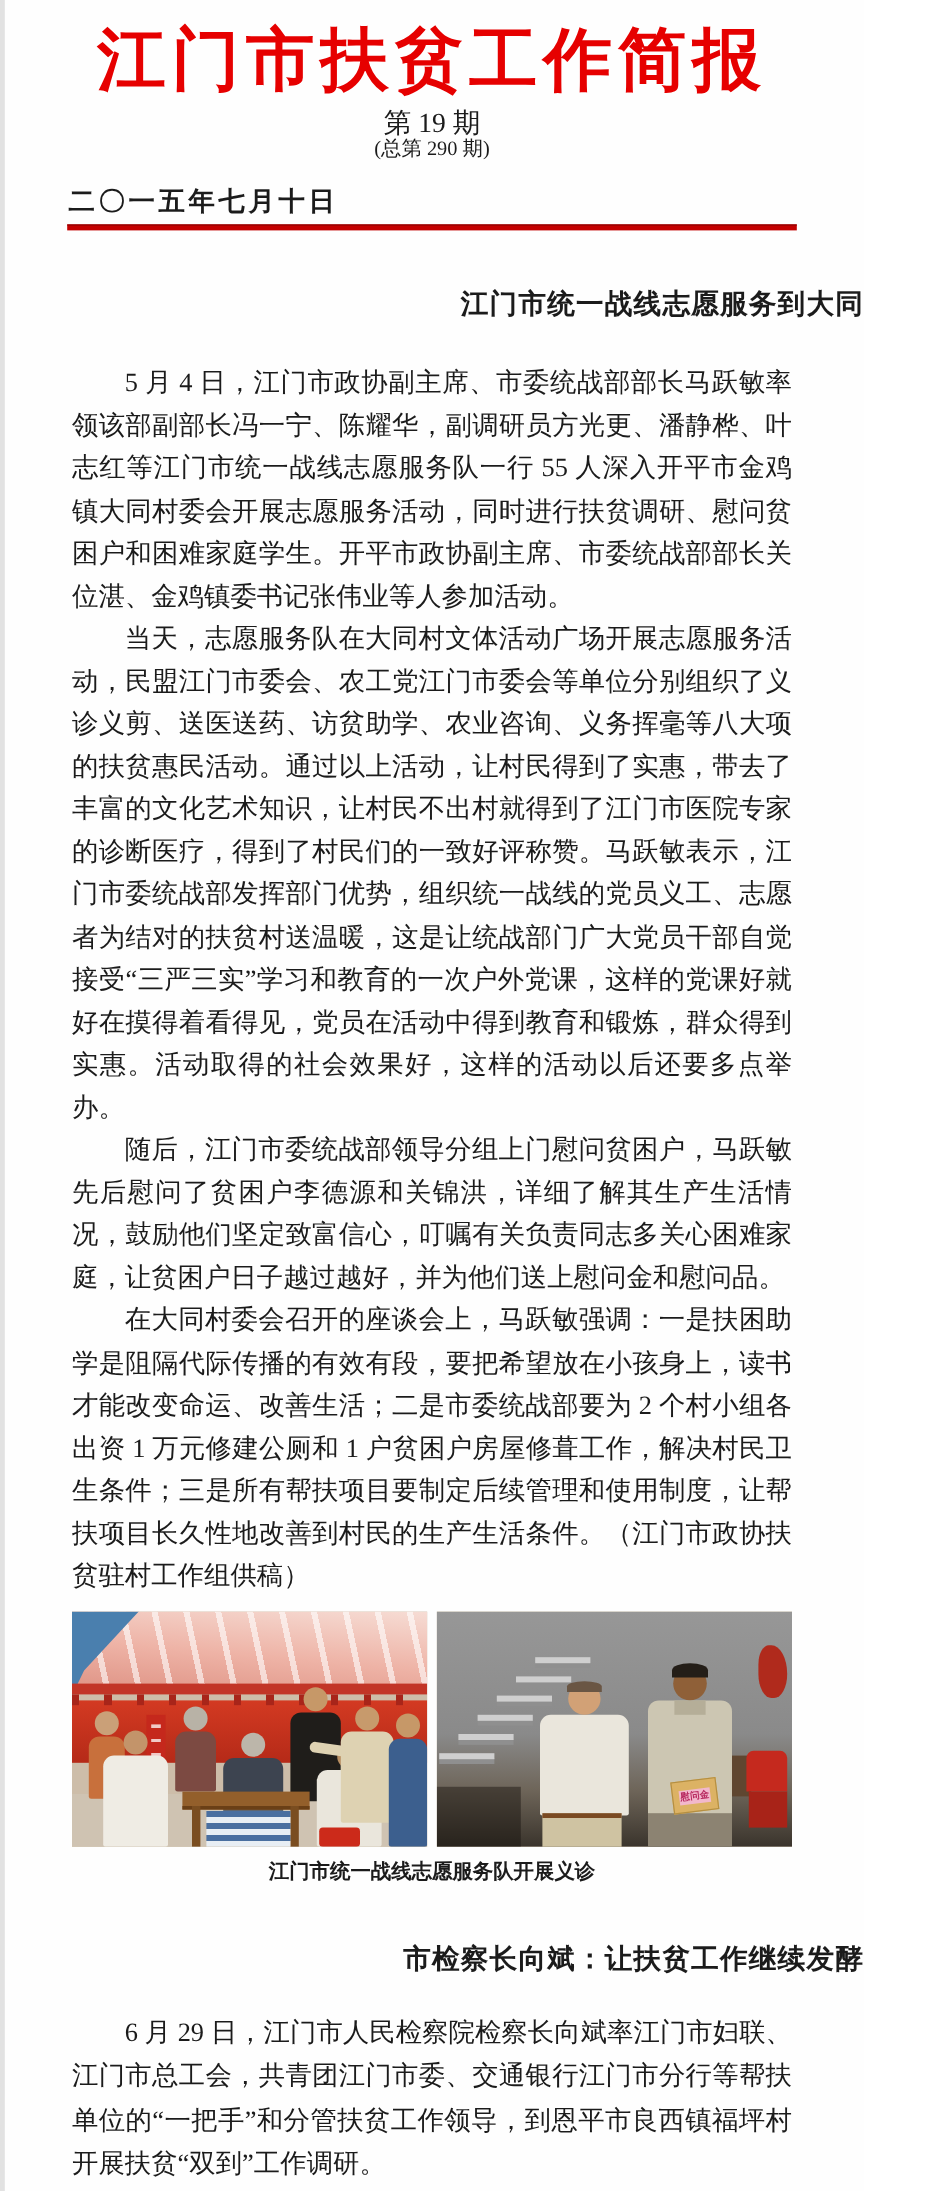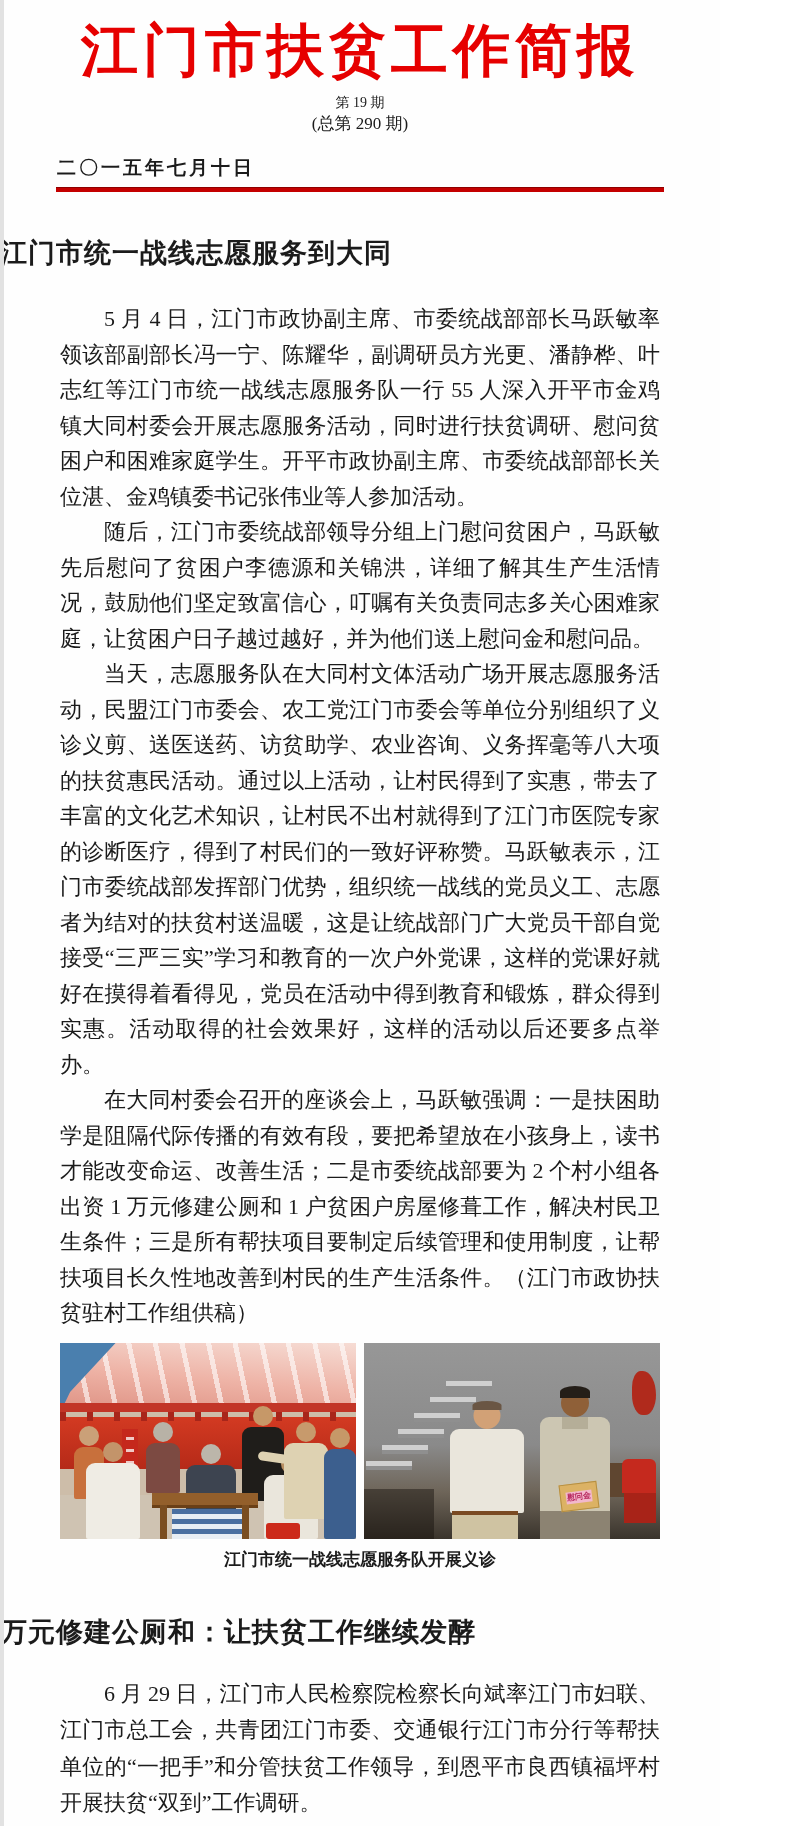--- a/index.html
+++ b/index.html
@@ -3,30 +3,30 @@
 <meta charset="utf-8">
 <style>
   html,body{margin:0;padding:0;background:#ffffff;}
   body{width:793px;font-family:"Liberation Serif","DejaVu Serif",serif;color:#1b1b1b;}
   .page{position:relative;width:720px;height:1826px;overflow:hidden;background:#fefefe;}
   .scan-edge{position:absolute;left:0;top:0;width:4px;height:100%;background:#e2e2e2;}
 
   
   h1.main-title{margin:20px 0 0;text-align:center;color:#e60000;font-size:57px;line-height:62px;
     font-weight:bold;letter-spacing:5px;}
-  .issue{margin-top:10px;text-align:center;font-size:14px;line-height:22px;}
+  .issue{margin-top:10px;text-align:center;font-size:23px;line-height:22px;}
   .issue-total{text-align:center;font-size:17px;line-height:20px;}
   .org-row{width:606px;margin:22px auto 0;display:flex;justify-content:space-between;align-items:flex-end;}
   .orgs div{font-size:17px;line-height:23px;font-weight:bold;}
   .orgs .spaced{letter-spacing:9px;}
-  .date{font-size:19px;line-height:23px;font-weight:bold;letter-spacing:3px;}
+  .date{font-size:22px;line-height:23px;font-weight:bold;letter-spacing:3px;}
   .red-rule{width:608px;margin:8px auto 0;height:4px;background:#c40000;border-top:1px solid #8e0000;}
 
   
-  h2.art-title{margin:44px 0 0;text-align:left;font-size:27px;line-height:35px;font-weight:bold;letter-spacing:1px;}
+  h2.art-title{margin:44px 0 0;text-align:right;font-size:23px;line-height:35px;font-weight:bold;letter-spacing:1px;}
   .body-text{width:600px;margin:0 auto;}
   .body-text p{margin:0;font-size:22px;line-height:35.5px;text-align:justify;text-indent:44px;}
   .body-text p.first{margin-top:30px;}
   .a2 p{line-height:36.5px;}
   .a2 p.first{margin-top:26px;}
 
   
   .photo-row{width:600px;margin:12px auto 0;display:flex;gap:8px;}
   .photo{position:relative;width:296px;height:196px;margin:0;overflow:hidden;background:#cdbda9;}
   .photo *{position:absolute;}
@@ -109,22 +109,22 @@
     <div class="org-row">
       <div class="date">二〇一五年七月十日</div>
     </div>
     <div class="red-rule"></div>
   </header>
 
   <article>
     <h2 class="art-title">江门市统一战线志愿服务到大同</h2>
     <div class="body-text">
       <p class="first">5 月 4 日，江门市政协副主席、市委统战部部长马跃敏率领该部副部长冯一宁、陈耀华，副调研员方光更、潘静桦、叶志红等江门市统一战线志愿服务队一行 55 人深入开平市金鸡镇大同村委会开展志愿服务活动，同时进行扶贫调研、慰问贫困户和困难家庭学生。开平市政协副主席、市委统战部部长关位湛、金鸡镇委书记张伟业等人参加活动。</p>
+      <p>当天，志愿服务队在大同村文体活动广场开展志愿服务活动，民盟江门市委会、农工党江门市委会等单位分别组织了义诊义剪、送医送药、访贫助学、农业咨询、义务挥毫等八大项的扶贫惠民活动。通过以上活动，让村民得到了实惠，带去了丰富的文化艺术知识，让村民不出村就得到了江门市医院专家的诊断医疗，得到了村民们的一致好评称赞。马跃敏表示，江门市委统战部发挥部门优势，组织统一战线的党员义工、志愿者为结对的扶贫村送温暖，这是让统战部门广大党员干部自觉接受“三严三实”学习和教育的一次户外党课，这样的党课好就好在摸得着看得见，党员在活动中得到教育和锻炼，群众得到实惠。活动取得的社会效果好，这样的活动以后还要多点举办。</p>
       <p>随后，江门市委统战部领导分组上门慰问贫困户，马跃敏先后慰问了贫困户李德源和关锦洪，详细了解其生产生活情况，鼓励他们坚定致富信心，叮嘱有关负责同志多关心困难家庭，让贫困户日子越过越好，并为他们送上慰问金和慰问品。</p>
-      <p>当天，志愿服务队在大同村文体活动广场开展志愿服务活动，民盟江门市委会、农工党江门市委会等单位分别组织了义诊义剪、送医送药、访贫助学、农业咨询、义务挥毫等八大项的扶贫惠民活动。通过以上活动，让村民得到了实惠，带去了丰富的文化艺术知识，让村民不出村就得到了江门市医院专家的诊断医疗，得到了村民们的一致好评称赞。马跃敏表示，江门市委统战部发挥部门优势，组织统一战线的党员义工、志愿者为结对的扶贫村送温暖，这是让统战部门广大党员干部自觉接受“三严三实”学习和教育的一次户外党课，这样的党课好就好在摸得着看得见，党员在活动中得到教育和锻炼，群众得到实惠。活动取得的社会效果好，这样的活动以后还要多点举办。</p>
       <p>在大同村委会召开的座谈会上，马跃敏强调：一是扶困助学是阻隔代际传播的有效有段，要把希望放在小孩身上，读书才能改变命运、改善生活；二是市委统战部要为 2 个村小组各出资 1 万元修建公厕和 1 户贫困户房屋修葺工作，解决村民卫生条件；三是所有帮扶项目要制定后续管理和使用制度，让帮扶项目长久性地改善到村民的生产生活条件。（江门市政协扶贫驻村工作组供稿）</p>
     </div>
   </article>
 
   <div class="photo-row">
 
     <figure class="photo">
       <div class="ground"></div>
       <div class="backdrop"></div>
       <div class="canopy"></div>
@@ -175,18 +175,18 @@
         <div class="env-label">慰问金</div>
       </div>
     </figure>
   </div>
 
   <div class="captions">
     <span>江门市统一战线志愿服务队开展义诊</span>
   </div>
 
   <article class="a2">
-    <h2 class="art-title">万元修建公厕和：让扶贫工作继续发酵</h2>
+    <h2 class="art-title">市检察长向斌：让扶贫工作继续发酵</h2>
     <div class="body-text a2">
       <p class="first">6 月 29 日，江门市人民检察院检察长向斌率江门市妇联、江门市总工会，共青团江门市委、交通银行江门市分行等帮扶单位的“一把手”和分管扶贫工作领导，到恩平市良西镇福坪村开展扶贫“双到”工作调研。</p>
     </div>
   </article>
 </div>
 
 </body></html>

